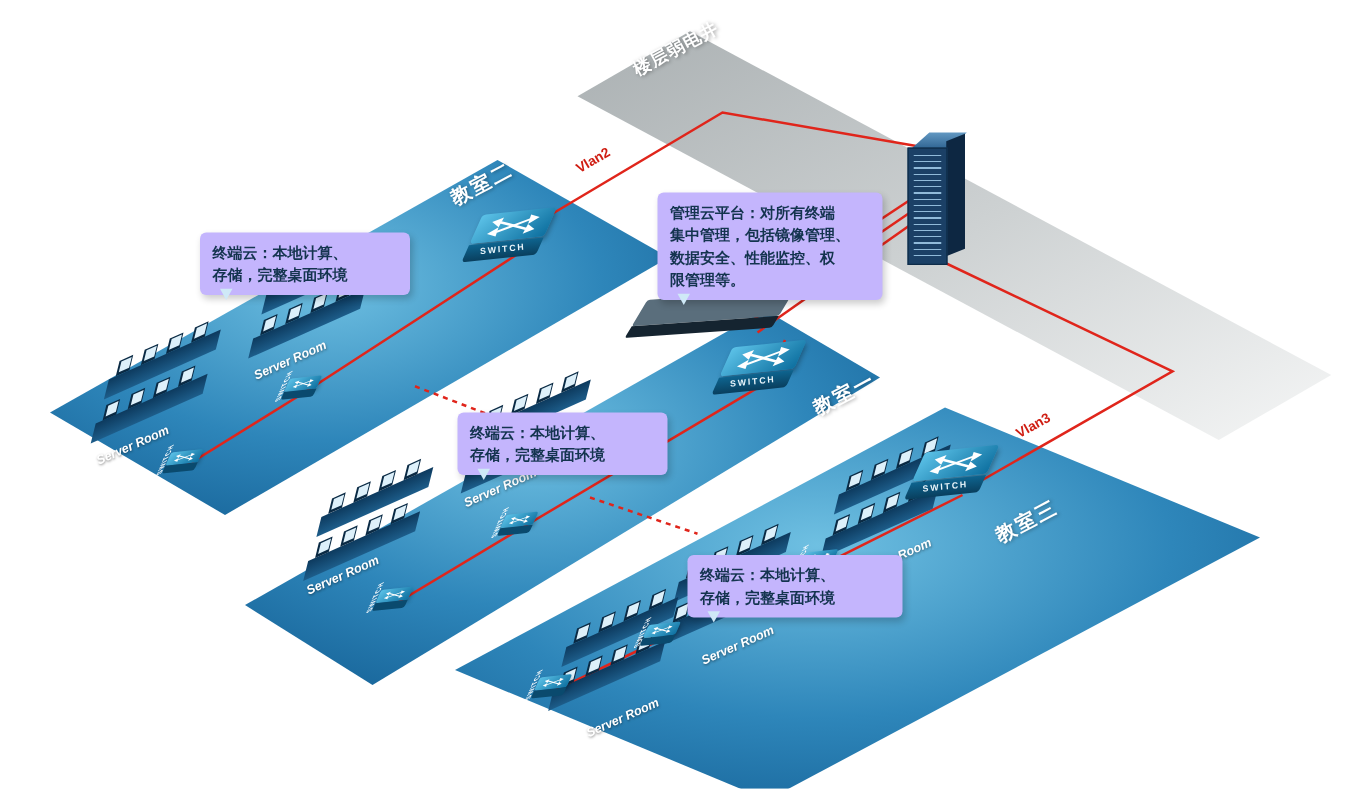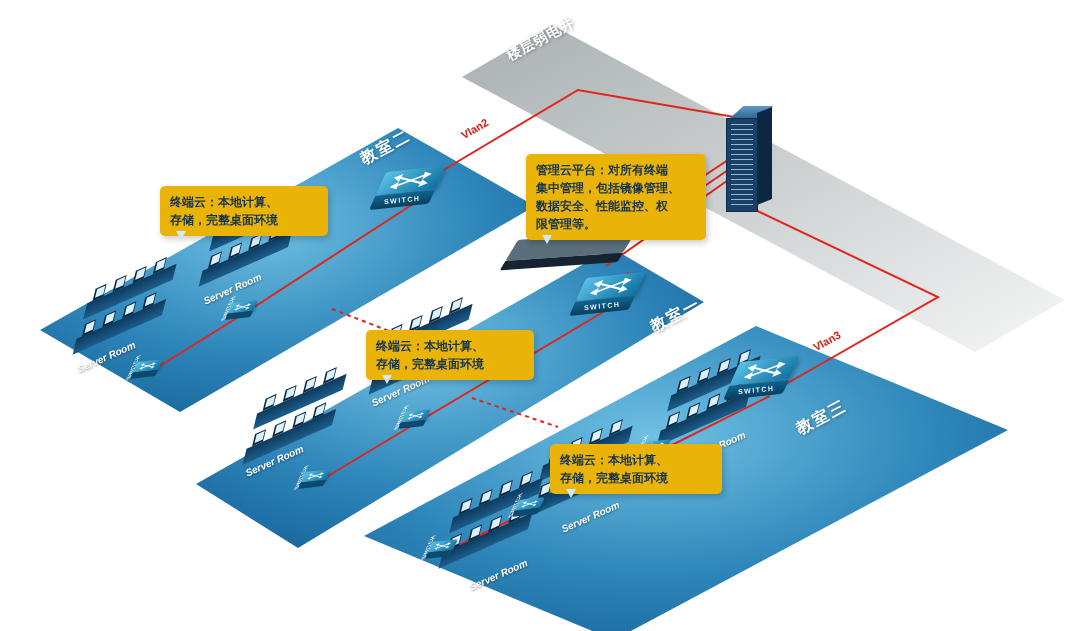--- a/index.html
+++ b/index.html
@@ -51,21 +51,21 @@
 
   
   .plane-label{position:absolute;color:#fff;font-weight:bold;font-size:16px;letter-spacing:2px;
                text-shadow:1px 1px 3px rgba(0,0,0,.35);transform-origin:left center;white-space:nowrap;}
   .well-label{font-size:14px;letter-spacing:1px;}
   .vlan-label{position:absolute;color:#cf1d12;font-weight:bold;font-size:11px;transform-origin:left center;white-space:nowrap;}
   .room-label{position:absolute;color:#fff;font-style:italic;font-weight:bold;font-size:10px;
               text-shadow:0 1px 2px rgba(0,0,0,.45);transform:rotate(-24deg);transform-origin:left center;white-space:nowrap;}
 
   
-  .callout{position:absolute;background:#eab308;border-radius:5px;padding:7px 10px;
+  .callout{position:absolute;background:#c4b5fd;border-radius:5px;padding:7px 10px;
            box-shadow:2px 3px 6px rgba(0,0,0,.2);}
   .callout::after{content:"";position:absolute;left:16px;bottom:-9px;width:0;height:0;
            border:5px solid transparent;border-top:9px solid #cfe9f7;}
   .callout-text{font-size:12px;line-height:1.5;font-weight:bold;color:#14344f;white-space:pre-line;}
 </style>
 </head>
 <body>
 
 <div id="stage">
 

